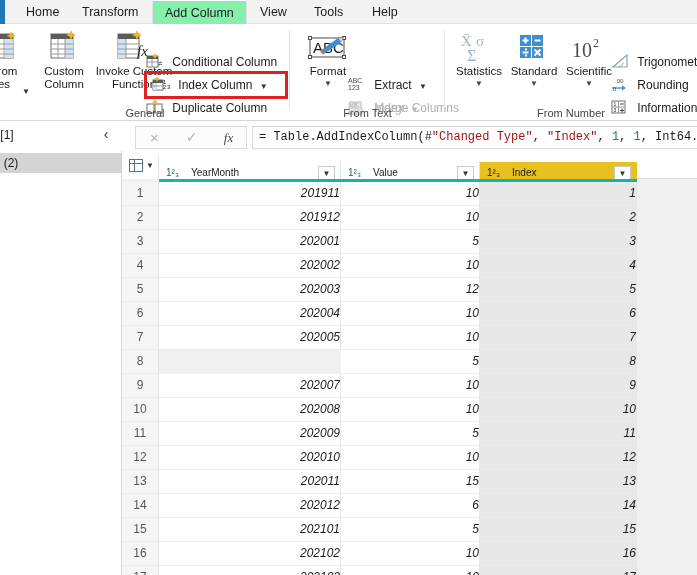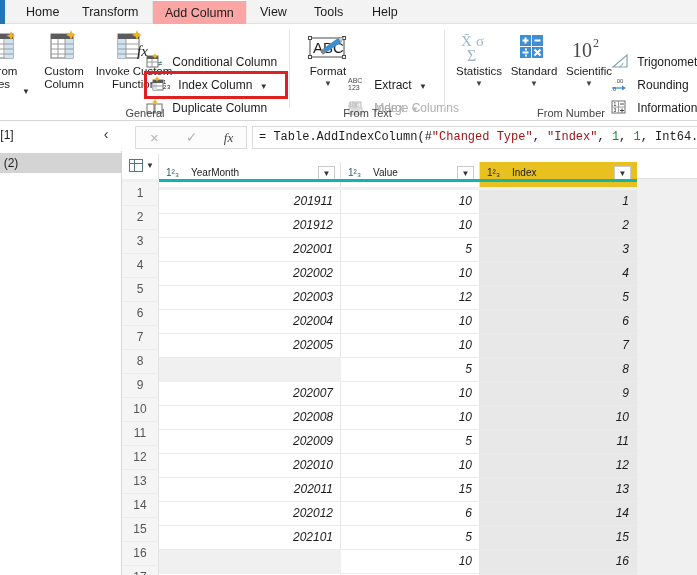--- a/index.html
+++ b/index.html
@@ -24,21 +24,21 @@
   .tabstrip .accent-left {
     position: absolute; left: 0; top: 0; width: 5px; height: 24px;
     background: #2176b5;
   }
   .tab {
     position: absolute; top: 0; height: 24px; line-height: 24px;
     padding: 0 12px; font-size: 12.5px; color: #1c1c1c;
     cursor: default; white-space: nowrap;
   }
   .tab.active {
-    background: #fca5a5;
+    background: #86efac;
     border-left: 1px solid #e3e3e3;
     border-right: 1px solid #e3e3e3;
     border-top: 1px solid #ffffff;
     height: 25px;
   }
 
   
   .ribbon {
     position: absolute; left: 0; top: 24px; width: 697px; height: 97px;
     background: #ffffff;
@@ -195,25 +195,25 @@
 
   .rows { position: absolute; left: 0; top: 28px; width: 575px; }
   .row { position: absolute; left: 0; width: 575px; height: 24px; }
   .rnum {
     position: absolute; left: 0; top: 0; width: 37px; height: 24px;
     background: #f5f5f5; border-right: 1px solid #e2e2e2;
     border-bottom: 1px solid #ececec;
     text-align: center; line-height: 23px; font-size: 12px; color: #555;
   }
   .cell {
-    position: absolute; top: 8px; height: 24px;
+    position: absolute; top: 0; height: 24px;
     border-right: 1px solid #e6e6e6; border-bottom: 1px solid #ececec;
     background: #ffffff;
     text-align: right; line-height: 23px; font-size: 12px;
-    font-style: italic; color: #1c1c1c; padding-right: 7px;
+    font-style: italic; color: #1c1c1c; 
     white-space: nowrap; overflow: hidden;
   }
   .cell.selected { background: #e8e8e8; }
   .gridfill {
     position: absolute; left: 0; top: 0; width: 575px; height: 421px;
     background: #f0f0f0; z-index: -1;
   }
 
   
   .ic { position: absolute; }
@@ -634,20 +634,21 @@
           <div class="cell selected" style="left: 358px; width: 157px;">14</div>
         </div>
         <div class="row" style="top: 336px;">
           <div class="rnum">15</div>
           <div class="cell" style="left: 37px; width: 182px;">202101</div>
           <div class="cell" style="left: 219px; width: 139px;">5</div>
           <div class="cell selected" style="left: 358px; width: 157px;">15</div>
         </div>
         <div class="row" style="top: 360px;">
           <div class="rnum">16</div>
+          <div class="cell" style="left: 37px; width: 182px;">202102</div>
           <div class="cell" style="left: 219px; width: 139px;">10</div>
           <div class="cell selected" style="left: 358px; width: 157px;">16</div>
         </div>
         <div class="row" style="top: 384px;">
           <div class="rnum">17</div>
           <div class="cell" style="left: 37px; width: 182px;">202103</div>
           <div class="cell" style="left: 219px; width: 139px;">10</div>
           <div class="cell selected" style="left: 358px; width: 157px;">17</div>
         </div>
       </div>

